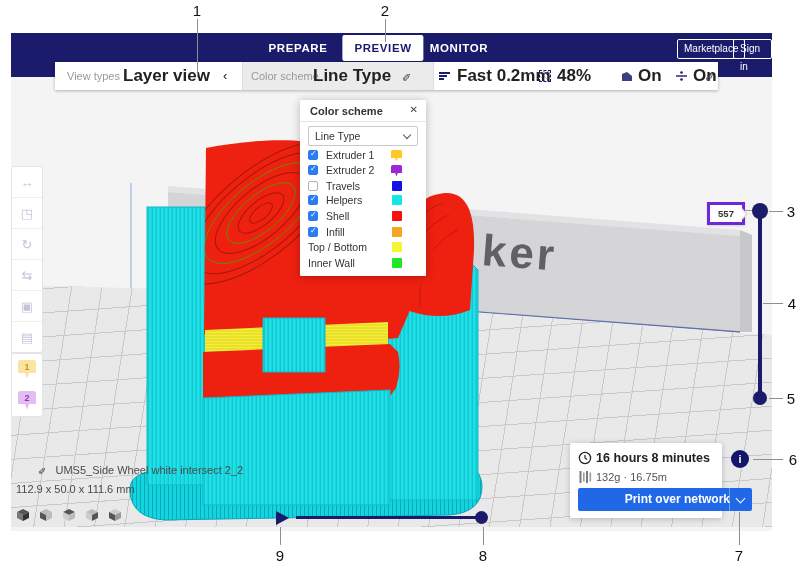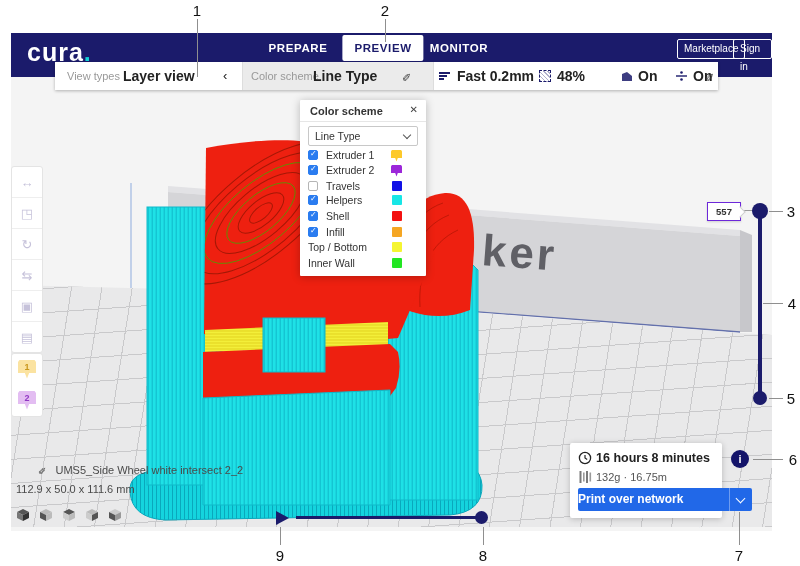--- a/index.html
+++ b/index.html
@@ -19,21 +19,21 @@
   .logo{position:absolute;left:16px;top:5px;font-size:25px;font-weight:700;color:#fff;letter-spacing:1px}
   .logo .dot{color:#12d3d8}
   .tab{position:absolute;top:0;height:30px;line-height:30px;color:#fff;font-size:11.5px;font-weight:700;letter-spacing:.6px;transform:translateX(-50%);cursor:default}
   .tab.active{top:2px;height:26px;line-height:26px;background:#fff;color:#1b1b6b;padding:0 12px;border-radius:2px}
   .hbtn{position:absolute;top:6px;height:18px;line-height:18px;border:1px solid #fff;border-radius:2px;color:#fff;font-size:10px;padding:0 6px}
 
   
   .toolbar{position:absolute;left:44px;top:29px;width:663px;height:28px;background:#fff;box-shadow:0 1px 3px rgba(0,0,0,.28);z-index:21;font-size:11px}
   .toolbar .sec2{position:absolute;left:187px;top:0;width:190px;height:28px;background:#ebebeb;border-left:1px solid #ddd;border-right:1px solid #ddd}
   .tlabel{position:absolute;top:0;height:25px;line-height:28px;color:#999}
-  .tvalue{position:absolute;top:0;height:28px;line-height:28px;color:#222;font-weight:700;font-size:14px}
+  .tvalue{position:absolute;top:0;height:28px;line-height:28px;color:#222;font-weight:700;font-size:17px}
   .ticon{position:absolute;z-index:2}
   .pencil{font-size:11px;color:#444;display:inline-block;transform:scale(1,-1)}
   .chev{display:inline-block;width:6px;height:6px;border-right:1.5px solid #555;border-bottom:1.5px solid #555;transform:rotate(45deg)}
   .bars span{display:block;height:2px;background:#1b1b6b;margin-bottom:1px}
   .infill-ic{width:10px;height:10px;border:1px dashed #1b1b6b;background:repeating-linear-gradient(45deg,rgba(27,27,107,.35) 0 1px,transparent 1px 3px)}
 
   
   .panel{position:absolute;left:289px;top:67px;width:126px;height:176px;background:#fff;box-shadow:0 1px 8px rgba(0,0,0,.25);z-index:22;border-radius:1px}
   .panel-title{position:absolute;left:10px;top:5px;font-size:11px;font-weight:700;color:#333}
   .panel-x{position:absolute;right:8px;top:4px;font-size:10px;color:#444}
@@ -69,38 +69,38 @@
   .scene{position:absolute;left:0;top:0;z-index:0}
   .model{position:absolute;left:0;top:0;z-index:2;pointer-events:none}
 
   
   .minfo{position:absolute;z-index:10;color:#4a4a4a;font-size:11px;white-space:nowrap}
   .cubes{position:absolute;left:5px;top:475px;z-index:10;display:flex;gap:9px}
 
   
   .vtrack{position:absolute;left:747px;top:178px;width:4px;height:187px;background:#1b1b6b;border-radius:2px;z-index:10}
   .vhandle{position:absolute;background:#1b1b6b;border-radius:50%;z-index:11}
-  .flag{position:absolute;left:696px;top:169px;width:32px;height:17px;background:#fff;border:1px solid #6d28d9;box-shadow:0 1px 2px rgba(0,0,0,.15);z-index:11;font-size:9.5px;font-weight:700;color:#333;text-align:center;line-height:17px}
+  .flag{position:absolute;left:696px;top:169px;width:32px;height:17px;background:#fff;border:3px solid #6d28d9;box-shadow:0 1px 2px rgba(0,0,0,.15);z-index:11;font-size:9.5px;font-weight:700;color:#333;text-align:center;line-height:17px}
   .flag::after{content:"";position:absolute;right:-4px;top:5px;width:7px;height:7px;background:#fff;border-top:1px solid #d0d0d0;border-right:1px solid #d0d0d0;transform:rotate(45deg)}
   .flagline{position:absolute;left:729px;top:177px;width:14px;height:1px;background:#9a9a9a;z-index:10}
 
   
   .play{position:absolute;left:265px;top:478px;width:0;height:0;border-left:13px solid #1b1b6b;border-top:7px solid transparent;border-bottom:7px solid transparent;z-index:10}
   .htrack{position:absolute;left:285px;top:483px;width:187px;height:3px;background:#1b1b6b;z-index:10}
   .hhandle{position:absolute;left:464px;top:478px;width:13px;height:13px;background:#1b1b6b;border-radius:50%;z-index:11}
 
   
   .card{position:absolute;left:559px;top:410px;width:152px;height:75px;background:#fff;border-radius:2px;box-shadow:0 1px 6px rgba(0,0,0,.22);z-index:12}
   .card .time{position:absolute;left:26px;top:8px;font-size:12.5px;font-weight:700;color:#222}
   .card .mat{position:absolute;left:26px;top:28px;font-size:11px;color:#555}
   .clock{position:absolute;left:8px;top:8px}
   .spool{position:absolute;left:9px;top:27px}
   .info-i{position:absolute;left:161px;top:7px;width:18px;height:18px;border-radius:50%;background:#14146a;color:#fff;font-size:11px;font-weight:700;text-align:center;line-height:18px}
   .pbtn{position:absolute;left:8px;top:45px;width:174px;height:23px;background:#2168e8;border-radius:2px;color:#fff;font-size:12px;font-weight:700}
-  .pbtn .btxt{position:absolute;left:0;top:0;width:152px;text-align:left;line-height:23px}
+  .pbtn .btxt{position:absolute;left:0;top:0;width:152px;text-align:right;line-height:23px}
   .pbtn .bdiv{position:absolute;right:22px;top:0;width:1px;height:23px;background:rgba(255,255,255,.35)}
   .pbtn .chev{position:absolute;right:8px;top:7px;border-color:#fff;width:6px;height:6px}
 </style>
 </head>
 <body>
 
 <div class="app">
 
   <svg class="scene" width="761" height="498">
     <polygon points="157,153 729,197 729,203 157,159" fill="#e2e2e5"></polygon>
@@ -161,21 +161,20 @@
     <polygon points="319,323 381,315 381,339 319,345" fill="url(#yel)"></polygon>
 
     <path d="M192,319 L379,311 L387,319 Q391,337 385,355 L379,363 L192,367 Z" fill="#ee2010"></path>
 
     <rect x="252" y="285" width="62" height="54" fill="url(#cy)" stroke="#0fb9c9" stroke-width="1"></rect>
 
     <polygon points="192,365 379,357 379,472 192,472" fill="url(#cy)" stroke="#0fb9c9" stroke-width="1"></polygon>
   </svg>
 
   <div class="header">
-    <div class="logo"><span>cura</span><span class="dot">.</span></div>
     <span class="tab" style="left:287px">PREPARE</span>
     <span class="tab active" style="left:372px">PREVIEW</span>
     <span class="tab" style="left:448px">MONITOR</span>
     <span class="hbtn" style="left:666px">Marketplace</span>
     <span class="hbtn" style="left:722px">Sign in</span>
   </div>
 
   <div class="toolbar">
     <div class="sec2"></div>
     <span class="tlabel" style="left:12px">View types</span>

